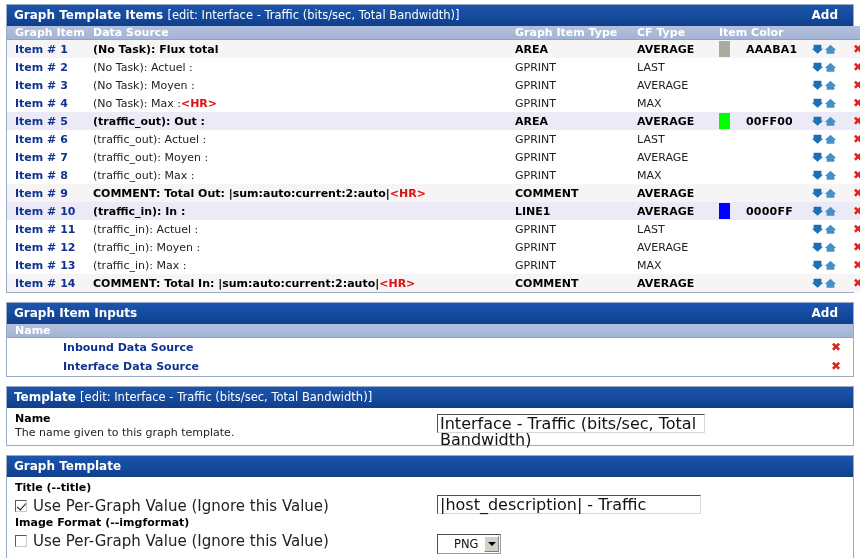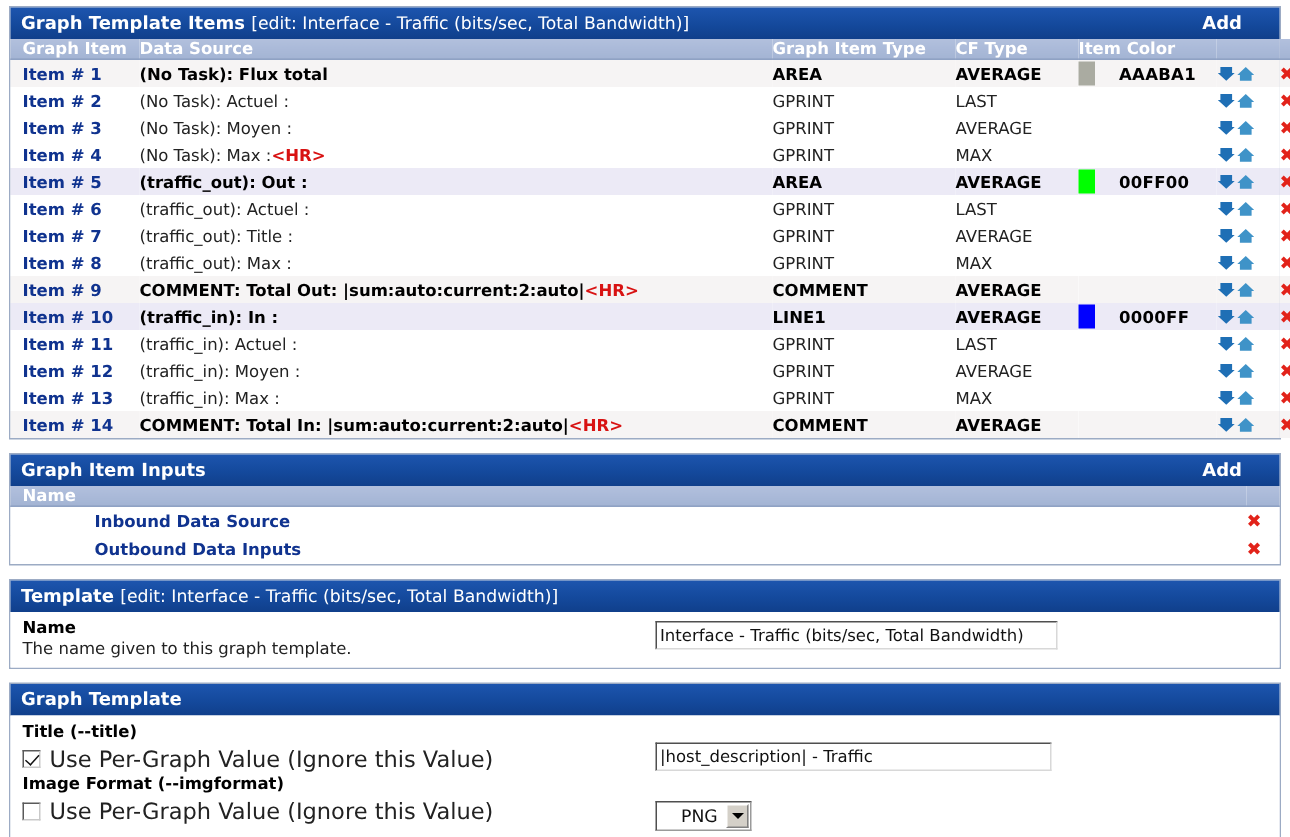--- a/index.html
+++ b/index.html
@@ -30,21 +30,21 @@
     margin-bottom: 9px;
   }
   .panel.nogap { margin-bottom: 0; }
 
   .panel-title {
     background: #14499c;
     background: linear-gradient(to bottom, #1d55ae 0%, #14499c 55%, #103f8b 100%);
     color: #ffffff;
     font-weight: bold;
     font-size: 12px;
-    padding: 3px 25px 4px 7px;
+    padding: 3px 15px 4px 7px;
     display: flex;
     align-items: baseline;
     justify-content: space-between;
     line-height: 14px;
   }
   .panel-title .ttl-main { white-space: nowrap; }
   .panel-title .ttl-sub {
     font-weight: normal;
     font-size: 11.5px;
   }
@@ -149,21 +149,21 @@
     align-items: flex-start;
     padding: 1px 0 0 0;
   }
   .form-left { width: 430px; padding-left: 8px; box-sizing: border-box; }
   .form-right { flex: 1; padding-top: 2px; }
   .f-label { font-weight: bold; font-size: 11px; color: #000; line-height: 14px; }
   .f-desc  { font-size: 11px; color: #222; line-height: 14px; }
 
   .txtbox {
     font-family: "DejaVu Sans", "Liberation Sans", sans-serif;
-    font-size: 11px;
+    font-size: 16px;
     color: #111;
     padding: 1px 2px;
     background: #ffffff;
     border-top: 1px solid #4f4f4f;
     border-left: 1px solid #4f4f4f;
     border-right: 1px solid #d8d8d8;
     border-bottom: 1px solid #d8d8d8;
     box-sizing: border-box;
     height: 19px;
     line-height: 16px;
@@ -331,21 +331,21 @@
             <td class="c-color color-cell"></td>
             <td class="c-move"><span class="arrows"><span class="arr"><svg width="13" height="13" viewBox="0 0 13 15">
                     <polygon points="2,2 11,2 11,6.5 13,6.5 6.5,12.5 0,6.5 2,6.5" fill="#1f6fb5"></polygon>
                   </svg></span><span class="arr"><svg width="13" height="13" viewBox="0 0 13 15">
                     <polygon points="2,12.5 11,12.5 11,8 13,8 6.5,2 0,8 2,8" fill="#3f93c8"></polygon>
                   </svg></span></span></td>
             <td class="c-del"><span class="x-del">✖</span></td>
           </tr>
           <tr class="row odd">
             <td class="c-item"><a class="item-link">Item # 7</a></td>
-            <td class="c-src"><span class="src-text">(traffic_out): Title :</span></td>
+            <td class="c-src"><span class="src-text">(traffic_out): Moyen :</span></td>
             <td class="c-type"><span class="type-text">GPRINT</span></td>
             <td class="c-cf"><span class="type-text">AVERAGE</span></td>
             <td class="c-color color-cell"></td>
             <td class="c-move"><span class="arrows"><span class="arr"><svg width="13" height="13" viewBox="0 0 13 15">
                     <polygon points="2,2 11,2 11,6.5 13,6.5 6.5,12.5 0,6.5 2,6.5" fill="#1f6fb5"></polygon>
                   </svg></span><span class="arr"><svg width="13" height="13" viewBox="0 0 13 15">
                     <polygon points="2,12.5 11,12.5 11,8 13,8 6.5,2 0,8 2,8" fill="#3f93c8"></polygon>
                   </svg></span></span></td>
             <td class="c-del"><span class="x-del">✖</span></td>
           </tr>
@@ -455,21 +455,21 @@
         <td class="in-name">Name</td>
         <td class="in-del"></td>
       </tr>
       </tbody>
         <tbody id="inputs-body">
           <tr class="irow">
             <td class="in-name"><a class="input-link">Inbound Data Source</a></td>
             <td class="in-del"><span class="x-del">✖</span></td>
           </tr>
           <tr class="irow">
-            <td class="in-name"><a class="input-link">Outbound Data Inputs</a></td>
+            <td class="in-name"><a class="input-link">Interface Data Source</a></td>
             <td class="in-del"><span class="x-del">✖</span></td>
           </tr>
         </tbody>
     </table>
   </div>
 
   <div class="panel">
     <div class="panel-title">
       <div>
         <span class="ttl-main">Template</span>

